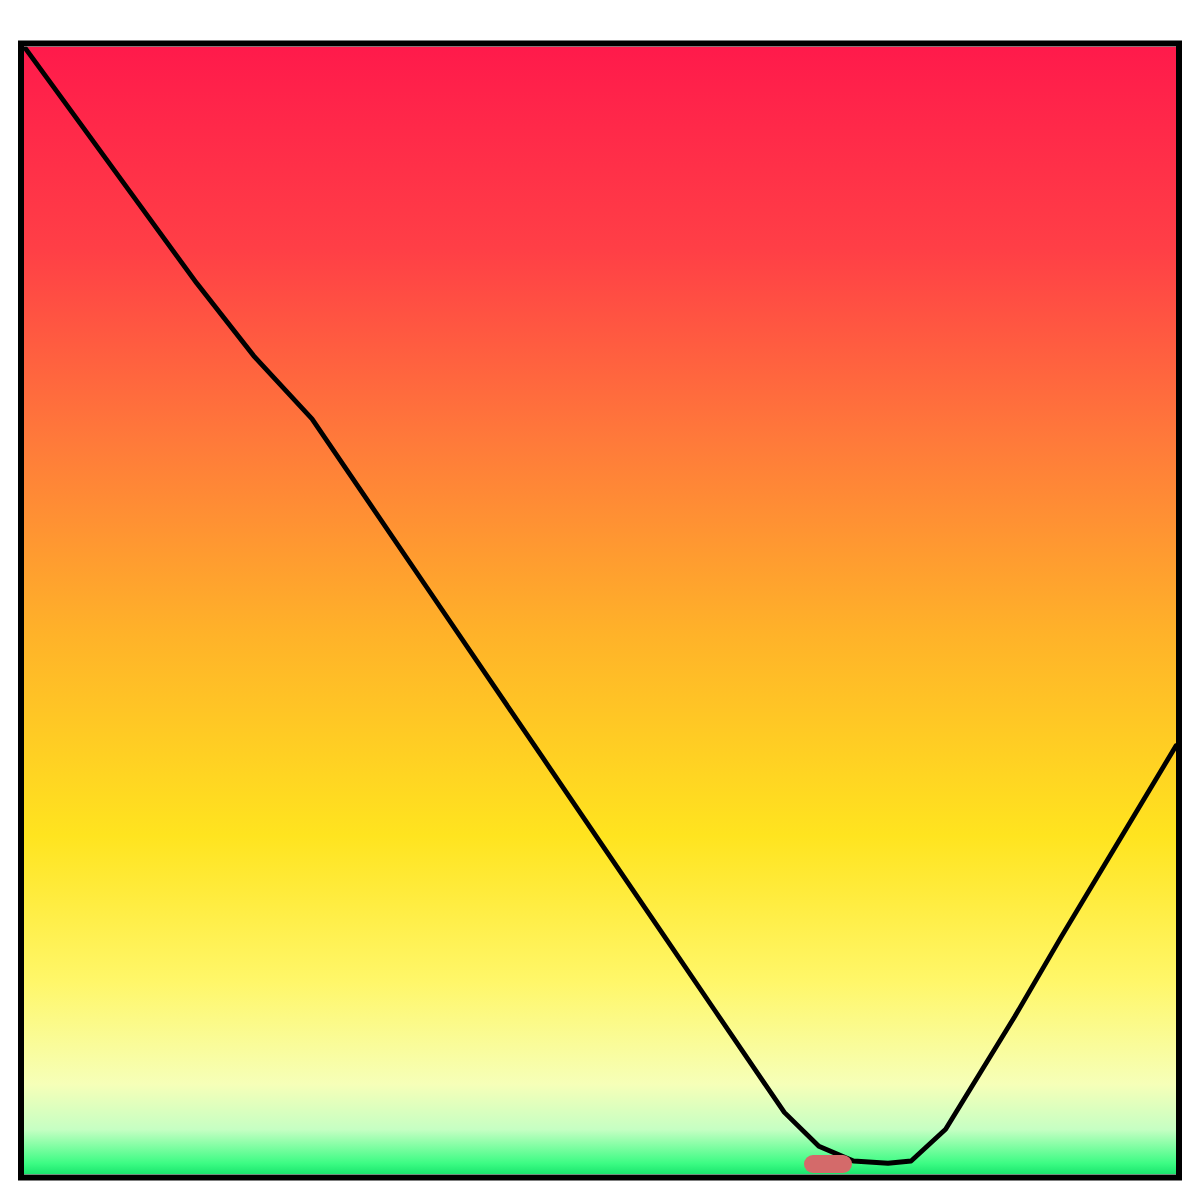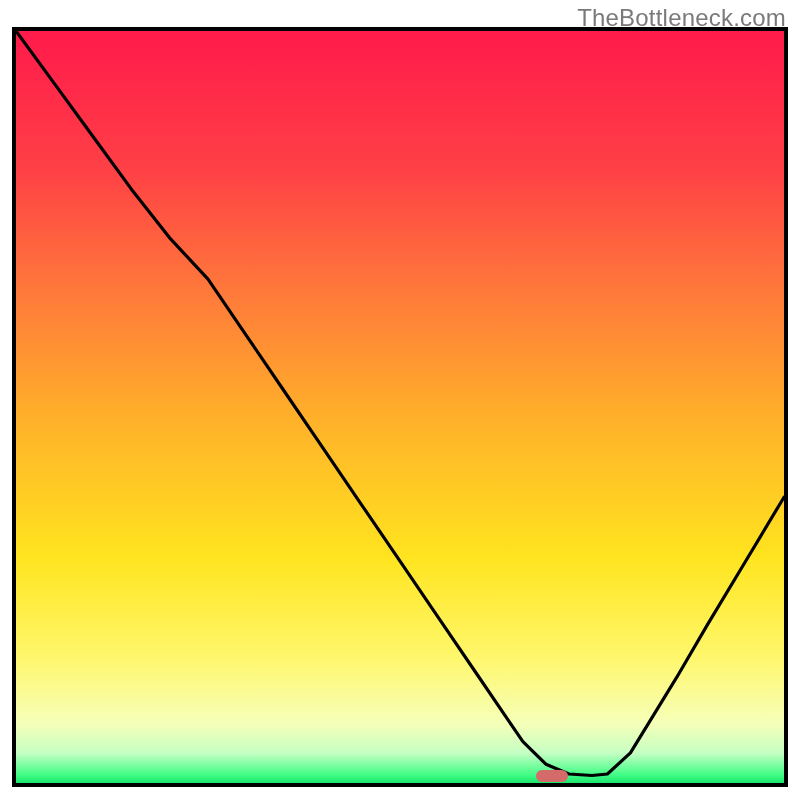--- a/index.html
+++ b/index.html
@@ -53,21 +53,20 @@
     background: #d46a6a;
     z-index: 2;
     transform: translate(-50%, -50%);
   }
 </style>
 </head>
 <body>
 
 <div class="container">
 
-  <div class="watermark">TheBottleneck.com</div>
 
   <div class="plot-area">
     <svg class="gradient" viewBox="0 0 768 752" preserveAspectRatio="none">
       <defs>
         <linearGradient id="bg" x1="0" y1="0" x2="0" y2="1">
             <stop offset="0%" stop-color="#ff1a4b"></stop>
             <stop offset="18%" stop-color="#ff3f46"></stop>
             <stop offset="35%" stop-color="#ff7a3a"></stop>
             <stop offset="52%" stop-color="#ffb229"></stop>
             <stop offset="70%" stop-color="#ffe41f"></stop>

